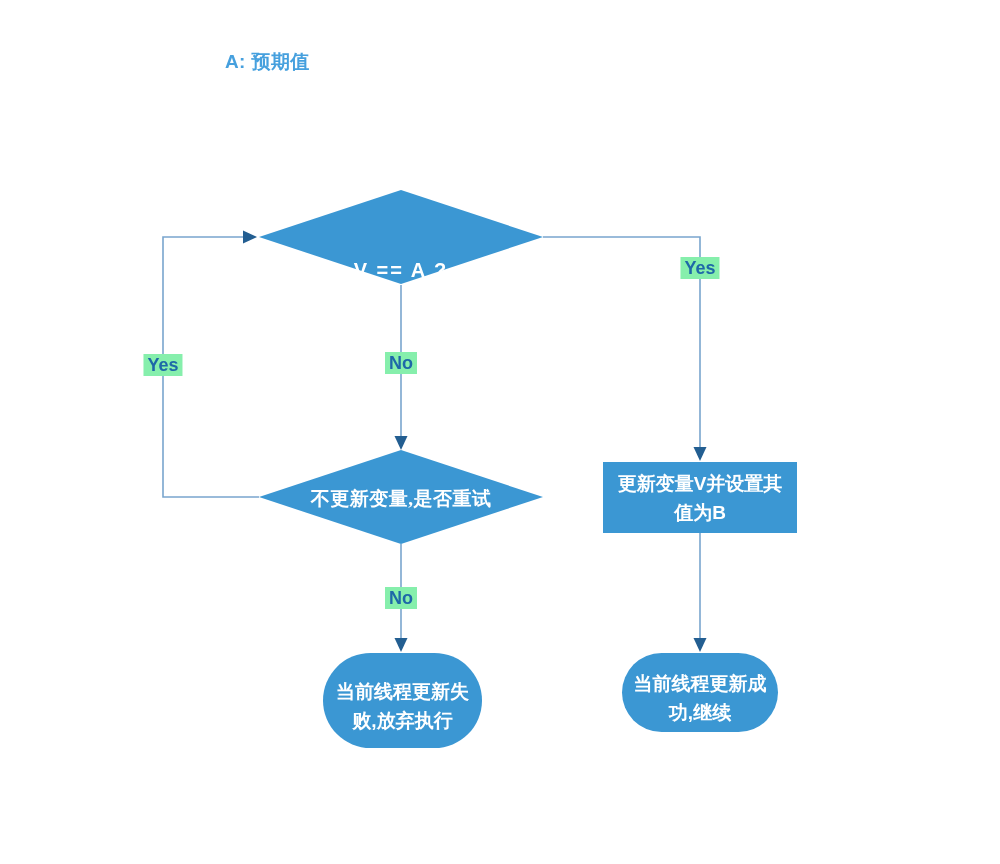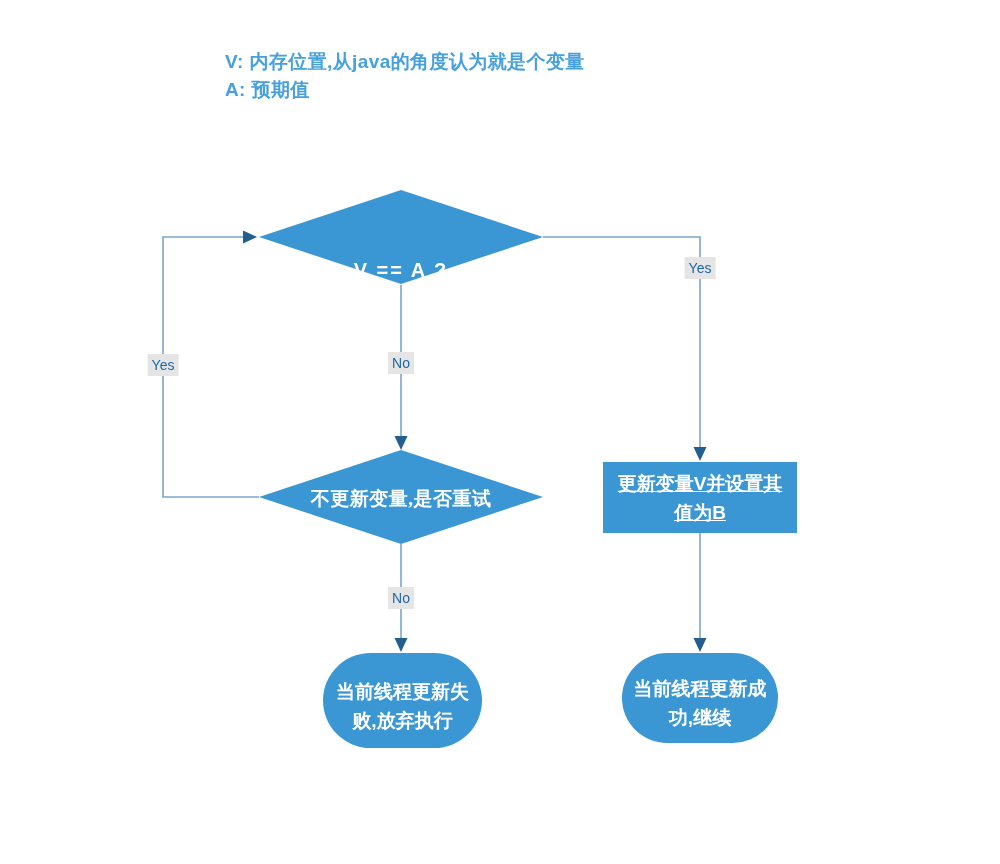--- a/index.html
+++ b/index.html
@@ -30,31 +30,31 @@
   .label-d2 { left:281px; top:486px; width:240px; font-size:19px; letter-spacing:0.5px;font-family:Liberation Serif, serif; }
 
   .node-box {
     position:absolute; background:#3b97d3; color:#ffffff;
     display:flex; align-items:center; justify-content:center;
     font-weight:bold; font-size:19px; text-align:center; line-height:29px;
   }
   .process {
     left:603px; top:462px; width:194px; height:71px;
   }
-  .process .inner { width:180px; word-break:break-all;text-decoration:underline; }
+  .process .inner { width:180px; word-break:break-all; }
 
   .terminator { border-radius:48px; }
   .term-fail    { left:323px; top:653px; width:159px; height:95px; }
-  .term-success { left:622px; top:653px; width:156px; height:90px; }
+  .term-success { left:622px; top:653px; width:156px; height:79px; }
   .terminator .inner { width:142px; word-break:break-all;margin-top:10px; }
 
   .edge-label {
     position:absolute; transform:translate(-50%,-50%);
-    font-size:14px; font-weight:normal; color:#1e68a8;
-    background:#e5e5e5; padding:1px 4px; line-height:20px;
+    font-size:18px; font-weight:bold; color:#1e68a8;
+    background:#86efac; padding:1px 4px; line-height:20px;
     white-space:nowrap;
   }
   .lbl-yes-right { left:700px; top:268px; }
   .lbl-yes-left  { left:163px; top:365px; }
   .lbl-no-mid    { left:401px; top:363px; }
   .lbl-no-bottom { left:401px; top:598px; }
 </style>
 </head>
 <body>
 
@@ -72,21 +72,20 @@
     <polygon class="arrow" points="401,450 394.5,436 407.5,436" fill="#235e91"></polygon>
     <polygon class="arrow" points="700,461 693.5,447 706.5,447" fill="#235e91"></polygon>
     <polygon class="arrow" points="401,652 394.5,638 407.5,638" fill="#235e91"></polygon>
     <polygon class="arrow" points="700,652 693.5,638 706.5,638" fill="#235e91"></polygon>
 
     <polygon class="diamond" points="401,190 543,237 401,284 259,237" fill="#3b97d3"></polygon>
     <polygon class="diamond" points="401,450 543,497 401,544 259,497" fill="#3b97d3"></polygon>
   </svg>
 
   <div class="note" style="color: rgb(70, 160, 222);">
-    <div>V: 内存位置,从java的角度认为就是个变量</div>
     <div>A: 预期值</div>
   </div>
 
   <div class="shape-label label-d1" style="color: rgb(255, 255, 255); margin-top: 35px;">V == A ?</div>
   <div class="shape-label label-d2" style="color: rgb(255, 255, 255);">不更新变量,是否重试</div>
 
   <div class="node-box process" style="background-color: rgb(59, 151, 211); color: rgb(255, 255, 255);">
     <div class="inner">更新变量V并设置其值为B</div>
   </div>
 

